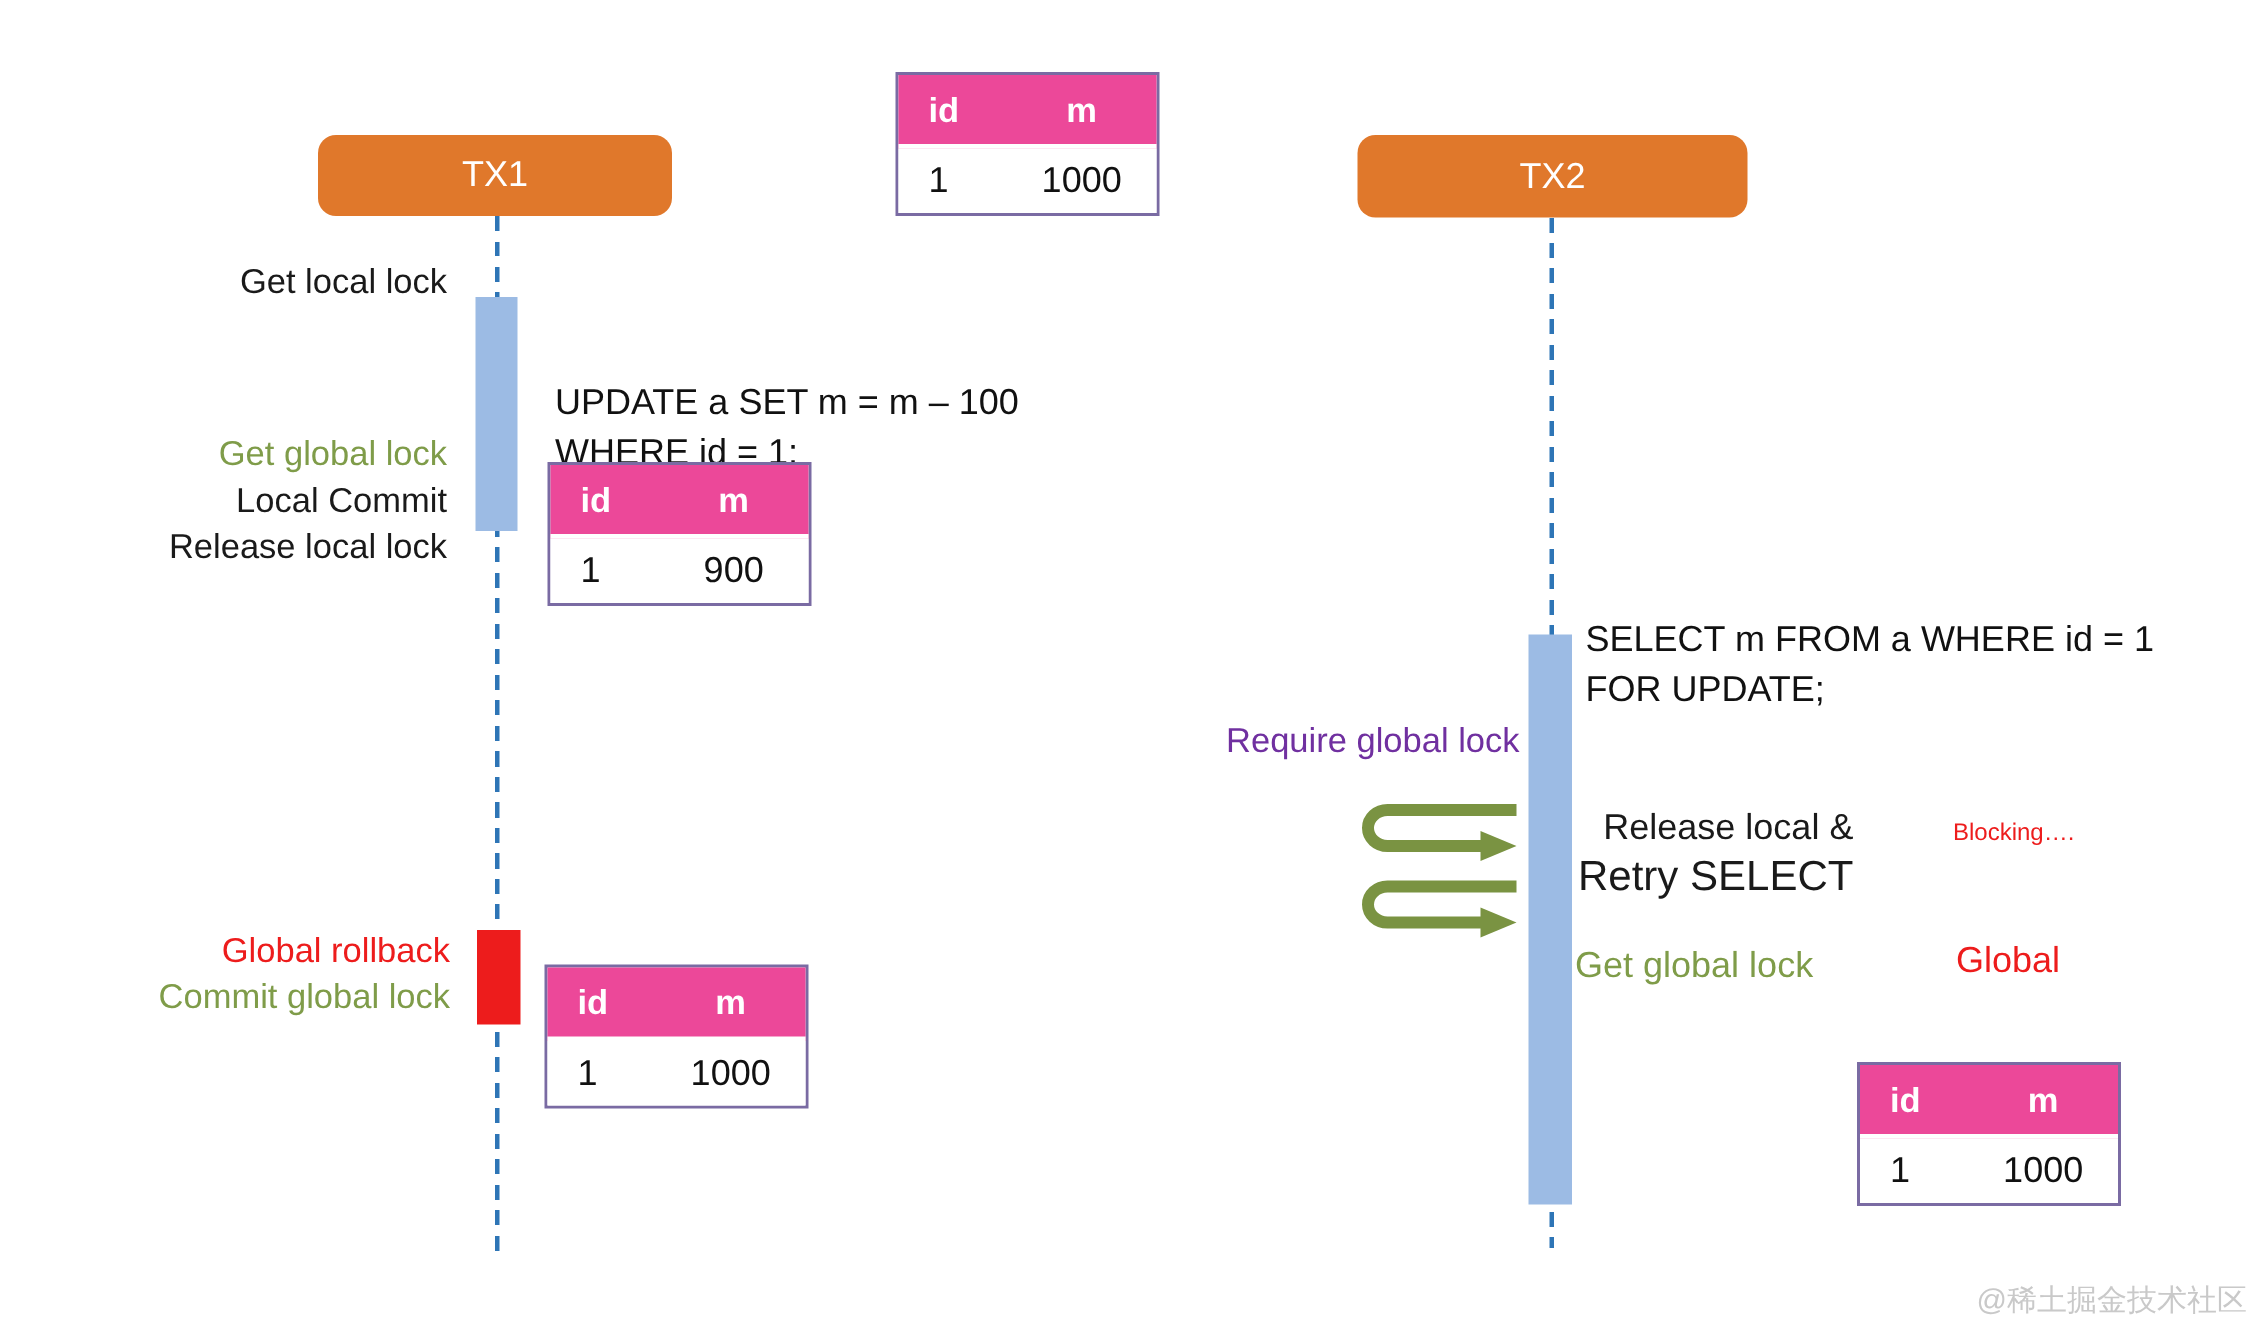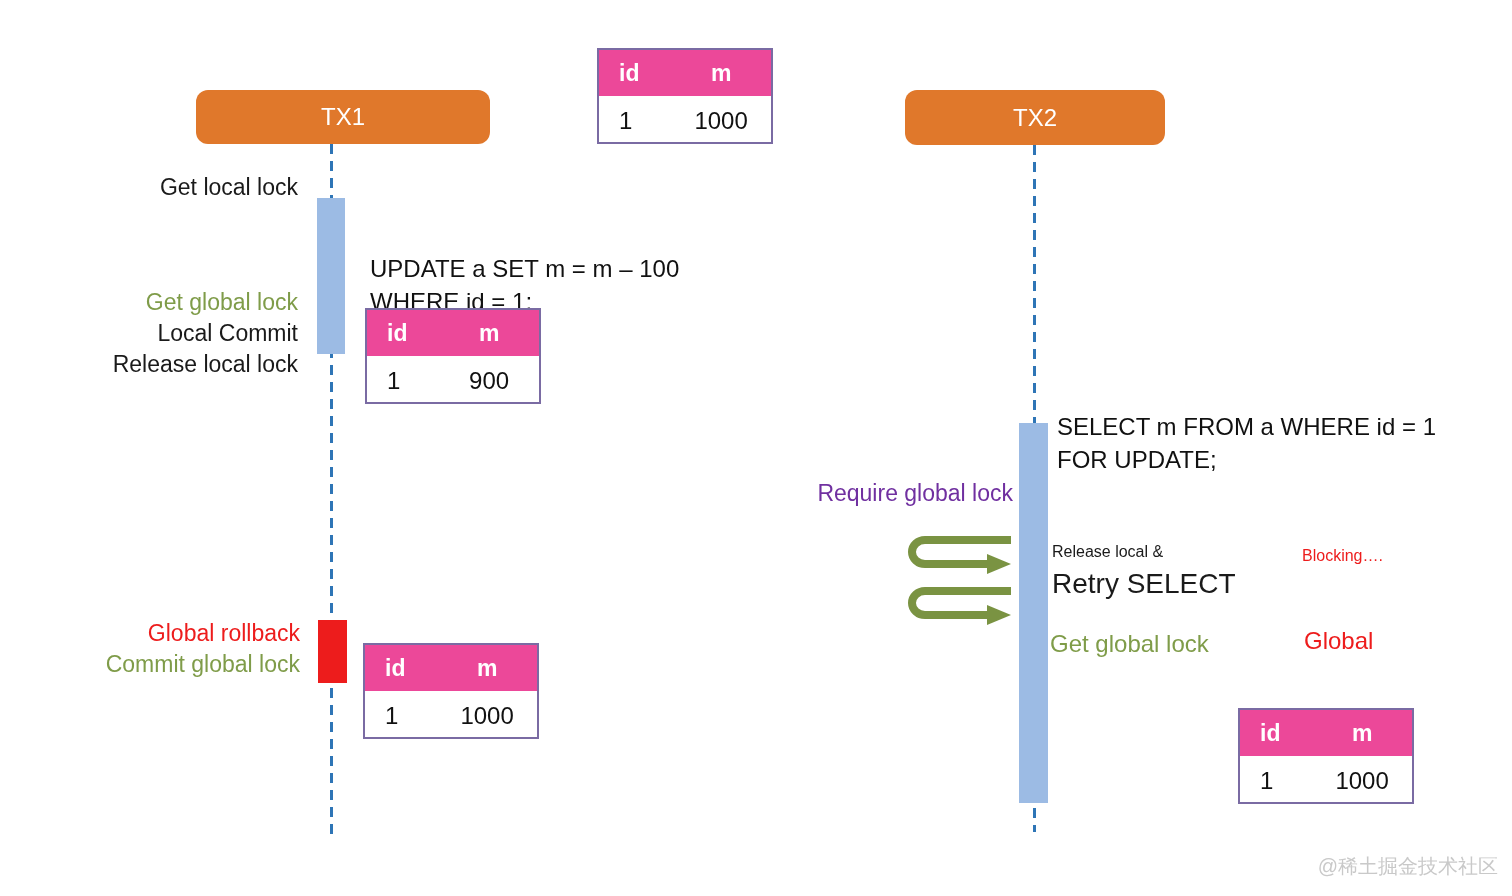--- a/index.html
+++ b/index.html
@@ -38,21 +38,21 @@
   .c1{padding-left:20px;}
   .c2{text-align:center;}
   .loop{position:absolute;}
   .watermark{position:absolute;right:14px;bottom:16px;color:#C9C9C9;font-size:20px;}
 </style>
 </head>
 <body>
 
 <div class="stage">
 
-  <div class="txbox" style="left:196px;top:90px;width:294px;height:54px;">TX1</div>
+  <div class="txbox" style="left:212px;top:90px;width:236px;height:54px;">TX1</div>
   <div class="timeline" style="left:330px;top:144px;height:690px;"></div>
   <div class="bar blue" style="left:317px;top:198px;width:28px;height:156px;"></div>
   <div class="bar red" style="left:318px;top:620px;width:29px;height:63px;"></div>
 
   <div class="lbl right" style="left:38px;top:172px;width:260px;">Get local lock</div>
 
   <div class="lbl right" style="left:38px;top:287px;width:260px;">
     <span class="green">Get global lock</span>
     <span>Local Commit</span>
     <span>Release local lock</span>
@@ -82,21 +82,21 @@
   <svg class="loop" style="left:893px;top:532px;" width="122" height="46" viewBox="0 0 122 46">
     <path d="M 118 8 H 32 A 13 12 0 0 0 32 32 H 96" fill="none" stroke="#7A9342" stroke-width="8"></path>
     <polygon points="94,22 118,32 94,42" fill="#7A9342"></polygon>
   </svg>
   <svg class="loop" style="left:893px;top:583px;" width="122" height="46" viewBox="0 0 122 46">
     <path d="M 118 8 H 32 A 13 12 0 0 0 32 32 H 96" fill="none" stroke="#7A9342" stroke-width="8"></path>
     <polygon points="94,22 118,32 94,42" fill="#7A9342"></polygon>
   </svg>
 
   <div class="lbl" style="left:1052px;top:536px;line-height:32px;">
-    <span style="font-size:16px;">Release local &amp;</span>
+    <span style="font-size:24px;text-align:right;">Release local &amp;</span>
     <span style="font-size:28px;">Retry SELECT</span>
   </div>
 
   <div class="lbl red-t" style="left:1302px;top:540px;font-size:16px;">Blocking….</div>
 
   <div class="lbl green" style="left:1050px;top:628px;font-size:24px;">Get global lock</div>
 
   <div class="lbl red-t" style="left:1304px;top:625px;font-size:24px;">Global</div>
 
   <div class="dtable" style="left:597px;top:48px;">

